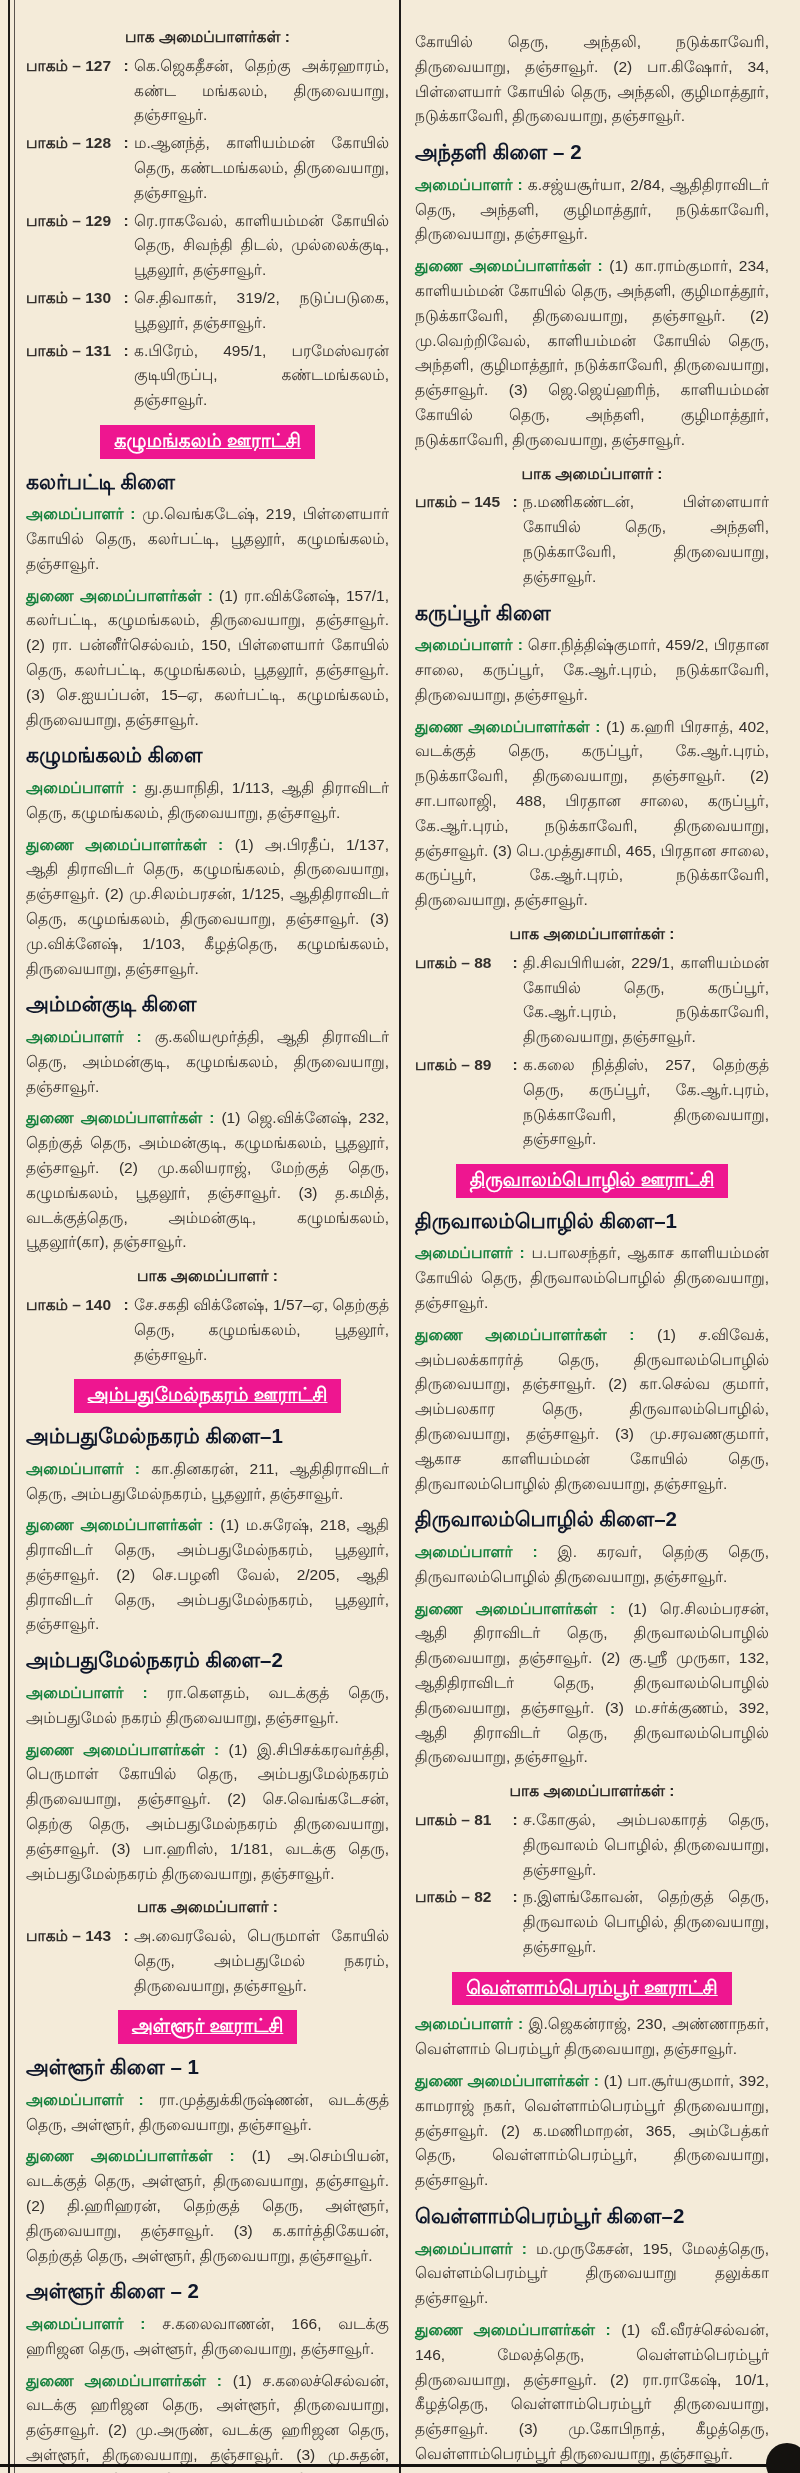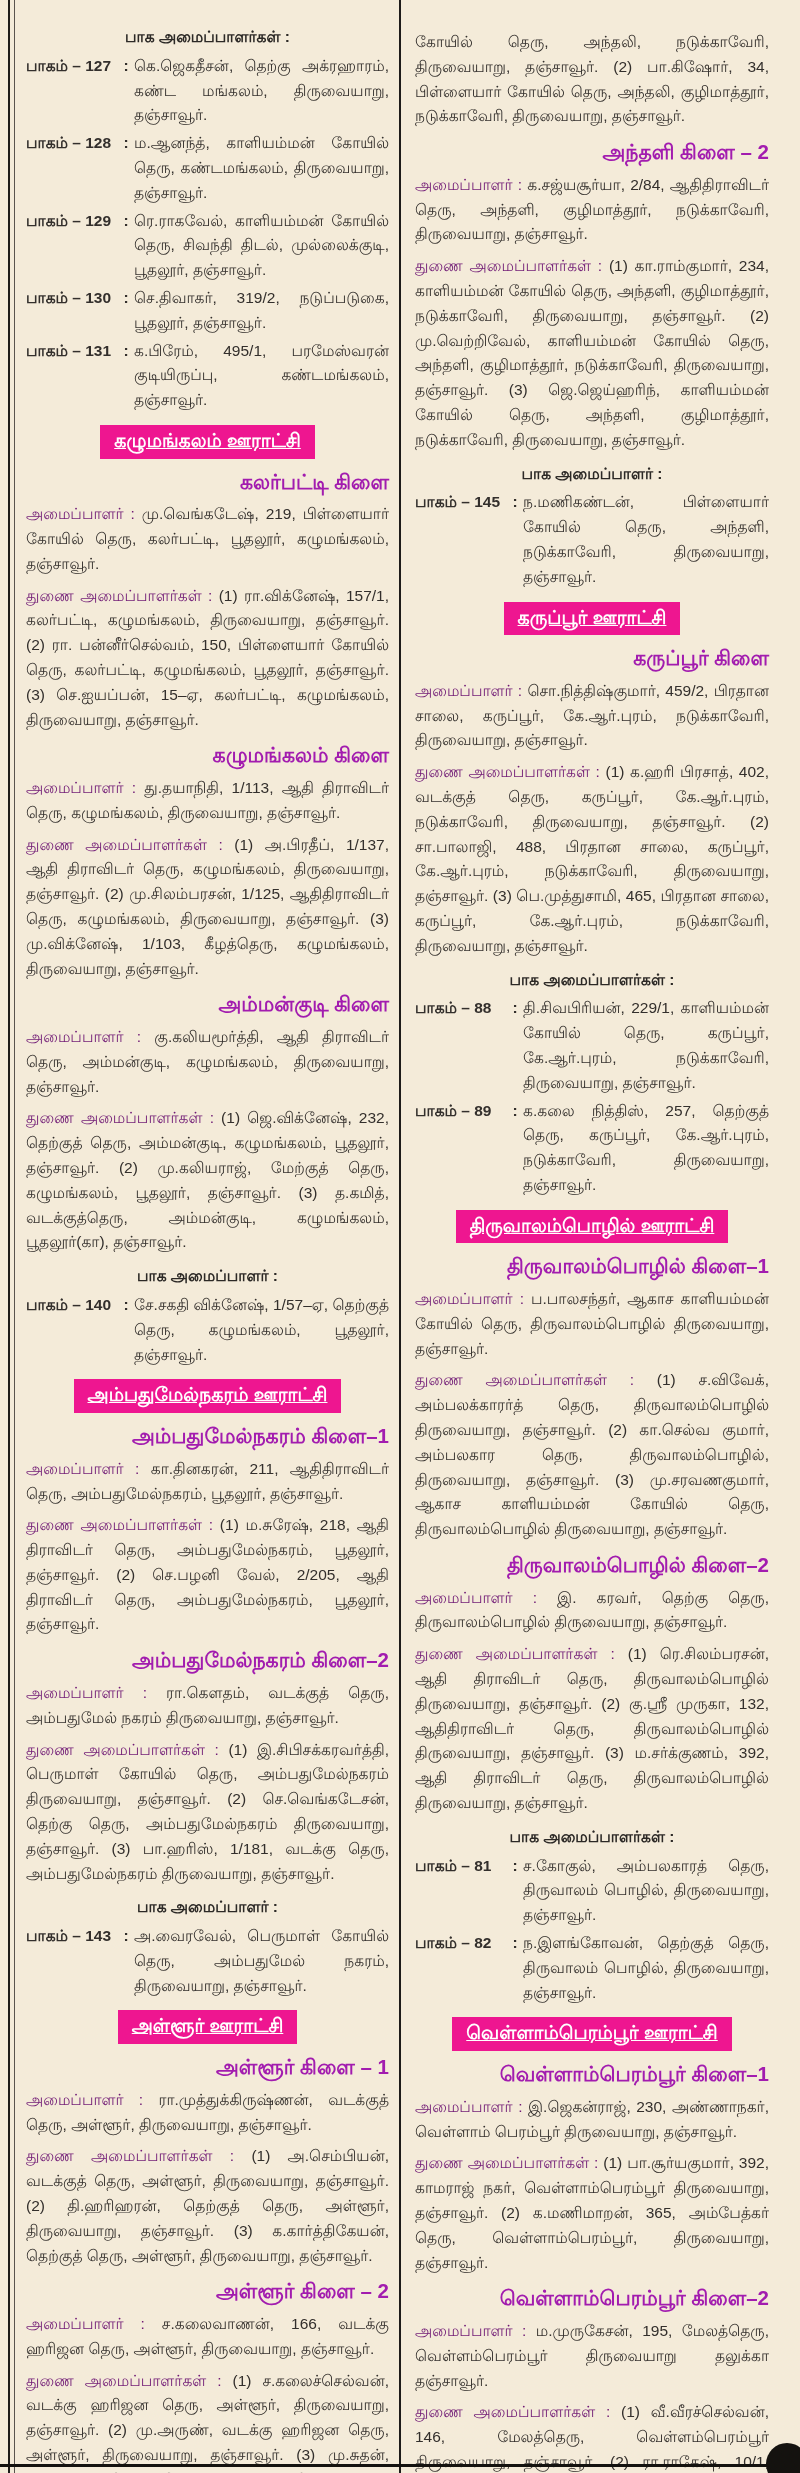--- a/index.html
+++ b/index.html
@@ -64,29 +64,29 @@
     display: inline-block;
     background: #ee1690;
     color: #ffffff;
     font-weight: bold;
     font-size: 19px;
     line-height: 1.35;
     padding: 3px 14px 5px 14px;
     text-decoration: underline;
   }
   .red-head {
-    color: #a21caf;
+    color: #0f172a;
     font-weight: bold;
     font-size: 20.5px;
-    text-align: right;
+    text-align: left;
     margin: 10px 0 5px 0;
     line-height: 1.3;
   }
   .para { margin: 7px 0; }
-  .para-label, .para-sep { font-weight: normal; color: #701a75; }
+  .para-label, .para-sep { font-weight: bold; color: #15803d; }
   .plain { margin-top: 14px; }
   .bottom-rule {
     position: absolute;
     left: 0; right: 0; bottom: 6px;
     height: 3px;
     background: #14120f;
   }
   .corner-dot {
     position: absolute;
     right: -8px; bottom: -12px;
@@ -170,21 +170,20 @@
       <p class="para plain">கோயில் தெரு, அந்தலி, நடுக்காவேரி, திருவையாறு, தஞ்சாவூர். (2) பா.கிஷோர், 34, பிள்ளையார் கோயில் தெரு, அந்தலி, குழிமாத்தூர், நடுக்காவேரி, திருவையாறு, தஞ்சாவூர்.</p>
       <div class="red-head">அந்தளி கிளை – 2</div>
       <p class="para"><span class="para-label">அமைப்பாளர்</span><span class="para-sep"> : </span><span class="para-text">க.சஜ்யசூர்யா, 2/84, ஆதிதிராவிடர் தெரு, அந்தளி, குழிமாத்தூர், நடுக்காவேரி, திருவையாறு, தஞ்சாவூர்.</span></p>
       <p class="para"><span class="para-label">துணை அமைப்பாளர்கள்</span><span class="para-sep"> : </span><span class="para-text">(1) கா.ராம்குமார், 234, காளியம்மன் கோயில் தெரு, அந்தளி, குழிமாத்தூர், நடுக்காவேரி, திருவையாறு, தஞ்சாவூர். (2) மு.வெற்றிவேல், காளியம்மன் கோயில் தெரு, அந்தளி, குழிமாத்தூர், நடுக்காவேரி, திருவையாறு, தஞ்சாவூர். (3) ஜெ.ஜெய்ஹரிந், காளியம்மன் கோயில் தெரு, அந்தளி, குழிமாத்தூர், நடுக்காவேரி, திருவையாறு, தஞ்சாவூர்.</span></p>
       <div class="center-head">பாக அமைப்பாளர் :</div>
       <div class="pagam">
         <span class="pagam-label">பாகம் – 145</span>
         <span class="pagam-colon">:</span>
         <span class="pagam-text">ந.மணிகண்டன், பிள்ளையார் கோயில் தெரு, அந்தளி, நடுக்காவேரி, திருவையாறு, தஞ்சாவூர்.</span>
       </div>
-      <div class="pink-row"><span class="pink-box">கருப்பூர் ஊராட்சி</span></div>
       <div class="red-head">கருப்பூர் கிளை</div>
       <p class="para"><span class="para-label">அமைப்பாளர்</span><span class="para-sep"> : </span><span class="para-text">சொ.நித்திஷ்குமார், 459/2, பிரதான சாலை, கருப்பூர், கே.ஆர்.புரம், நடுக்காவேரி, திருவையாறு, தஞ்சாவூர்.</span></p>
       <p class="para"><span class="para-label">துணை அமைப்பாளர்கள்</span><span class="para-sep"> : </span><span class="para-text">(1) க.ஹரி பிரசாத், 402, வடக்குத் தெரு, கருப்பூர், கே.ஆர்.புரம், நடுக்காவேரி, திருவையாறு, தஞ்சாவூர். (2) சா.பாலாஜி, 488, பிரதான சாலை, கருப்பூர், கே.ஆர்.புரம், நடுக்காவேரி, திருவையாறு, தஞ்சாவூர். (3) பெ.முத்துசாமி, 465, பிரதான சாலை, கருப்பூர், கே.ஆர்.புரம், நடுக்காவேரி, திருவையாறு, தஞ்சாவூர்.</span></p>
       <div class="center-head">பாக அமைப்பாளர்கள் :</div>
       <div class="pagam">
         <span class="pagam-label">பாகம் – 88</span>
         <span class="pagam-colon">:</span>
         <span class="pagam-text">தி.சிவபிரியன், 229/1, காளியம்மன் கோயில் தெரு, கருப்பூர், கே.ஆர்.புரம், நடுக்காவேரி, திருவையாறு, தஞ்சாவூர்.</span>
       </div>
       <div class="pagam">
@@ -204,21 +203,20 @@
         <span class="pagam-label">பாகம் – 81</span>
         <span class="pagam-colon">:</span>
         <span class="pagam-text">ச.கோகுல், அம்பலகாரத் தெரு, திருவாலம் பொழில், திருவையாறு, தஞ்சாவூர்.</span>
       </div>
       <div class="pagam">
         <span class="pagam-label">பாகம் – 82</span>
         <span class="pagam-colon">:</span>
         <span class="pagam-text">ந.இளங்கோவன், தெற்குத் தெரு, திருவாலம் பொழில், திருவையாறு, தஞ்சாவூர்.</span>
       </div>
       <div class="pink-row"><span class="pink-box">வெள்ளாம்பெரம்பூர் ஊராட்சி</span></div>
-      <div class="red-head">வெள்ளாம்பெரம்பூர் கிளை–1</div>
       <p class="para"><span class="para-label">அமைப்பாளர்</span><span class="para-sep"> : </span><span class="para-text">இ.ஜெகன்ராஜ், 230, அண்ணாநகர், வெள்ளாம் பெரம்பூர் திருவையாறு, தஞ்சாவூர்.</span></p>
       <p class="para"><span class="para-label">துணை அமைப்பாளர்கள்</span><span class="para-sep"> : </span><span class="para-text">(1) பா.சூர்யகுமார், 392, காமராஜ் நகர், வெள்ளாம்பெரம்பூர் திருவையாறு, தஞ்சாவூர். (2) க.மணிமாறன், 365, அம்பேத்கர் தெரு, வெள்ளாம்பெரம்பூர், திருவையாறு, தஞ்சாவூர்.</span></p>
       <div class="red-head">வெள்ளாம்பெரம்பூர் கிளை–2</div>
       <p class="para"><span class="para-label">அமைப்பாளர்</span><span class="para-sep"> : </span><span class="para-text">ம.முருகேசன், 195, மேலத்தெரு, வெள்ளம்பெரம்பூர் திருவையாறு தலுக்கா தஞ்சாவூர்.</span></p>
       <p class="para"><span class="para-label">துணை அமைப்பாளர்கள்</span><span class="para-sep"> : </span><span class="para-text">(1) வீ.வீரச்செல்வன், 146, மேலத்தெரு, வெள்ளம்பெரம்பூர் திருவையாறு, தஞ்சாவூர். (2) ரா.ராகேஷ், 10/1, கீழத்தெரு, வெள்ளாம்பெரம்பூர் திருவையாறு, தஞ்சாவூர். (3) மு.கோபிநாத், கீழத்தெரு, வெள்ளாம்பெரம்பூர் திருவையாறு, தஞ்சாவூர்.</span></p>
       <div class="center-head">பாக அமைப்பாளர்கள் :</div>
       <div class="pagam">
         <span class="pagam-label">பாகம் – 146</span>
         <span class="pagam-colon">:</span>
         <span class="pagam-text">மு.காளீஸ்வரன், 30 வடக்குத் தெரு, வெள்ளாம்பெரம்பூர், திருவையாறு, தஞ்சாவூர்.</span>

